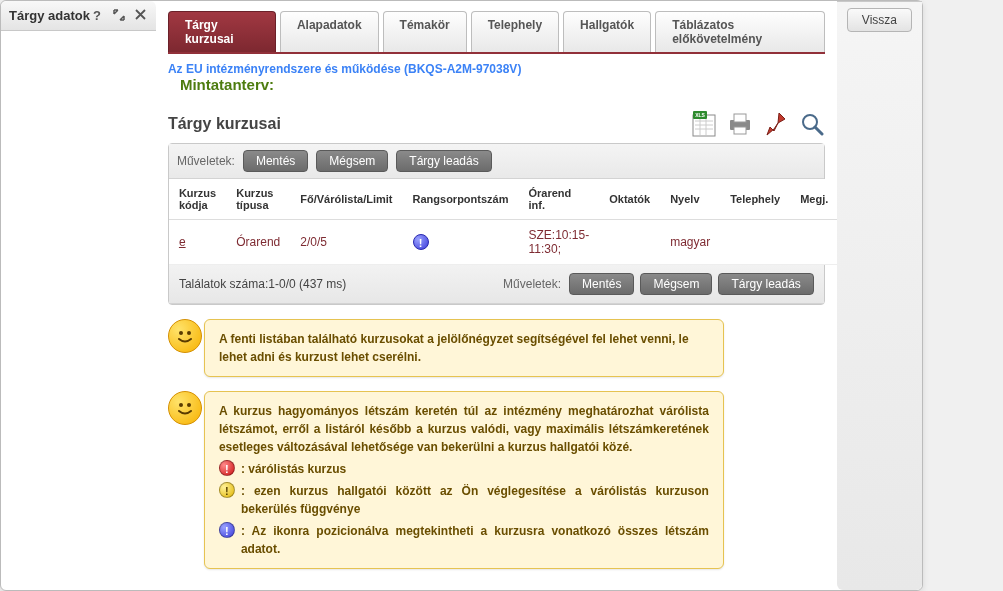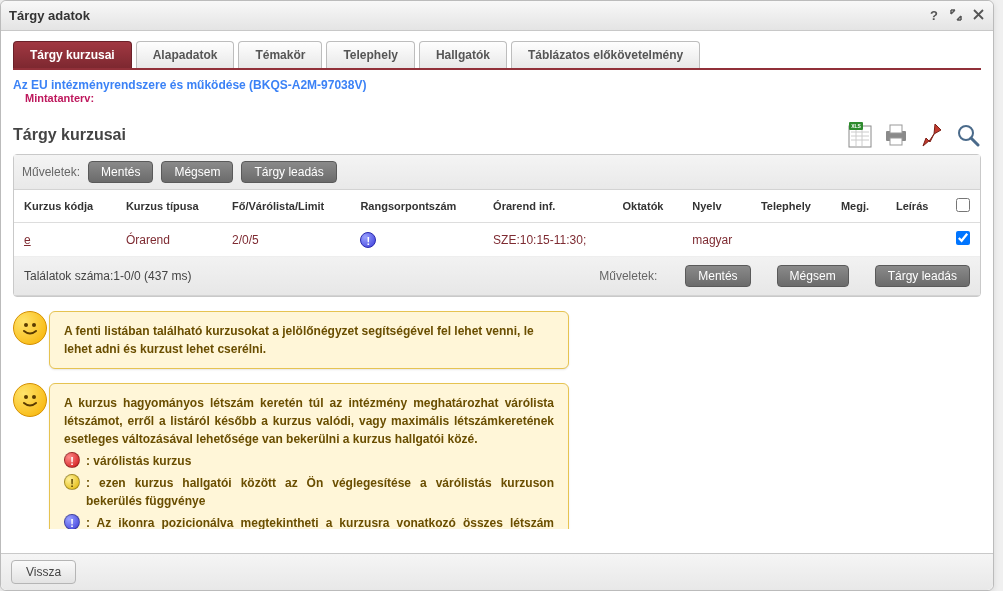--- a/index.html
+++ b/index.html
@@ -6,27 +6,27 @@
   body {
     font-family: Arial, Helvetica, sans-serif;
     font-size: 12px;
     background: #f0f0f0;
     color: #333;
     width: 1003px;
     height: 591px;
     overflow: hidden;
   }
   .window {
-    width: 994px;
+    width: 923px;
     height: 591px;
     background: #fff;
     border: 1px solid #bbb;
     border-radius: 6px;
     display: flex;
-    flex-direction: column;
+    flex-direction: row;
     box-shadow: 0 2px 6px rgba(0,0,0,0.1);
   }
   .titlebar {
     background: linear-gradient(#f8f8f8,#e4e4e4);
     border-bottom: 1px solid #c8c8c8;
     height: 30px;
     display: flex;
     align-items: center;
     padding: 0 8px;
     border-radius: 6px 6px 0 0;
@@ -66,23 +66,23 @@
     background: linear-gradient(#a13842,#7d2830);
     color: #fff;
     border-color: #6b2029;
   }
   .subject-link {
     color: #3b82f6;
     font-weight: bold;
     font-size: 12px;
   }
   .subject-sub {
-    color: #be185d;
+    color: #4d7c0f;
     font-weight: bold;
-    font-size: 11px;
+    font-size: 15px;
     padding-left: 12px;
   }
   .section-head {
     display: flex;
     align-items: center;
     margin-top: 18px;
     margin-bottom: 6px;
   }
   .section-head h2 {
     font-size: 16px;
@@ -154,21 +154,20 @@
   }
   .row-check, .hdr-check { width:14px; height:14px; }
   .results-row {
     padding:8px 10px;
     background:linear-gradient(#f2f2f2,#e7e7e7);
     color:#444;
     font-size:12px;
     border-bottom:1px solid #d3d3d3;
     display:flex;
     align-items:center;
-    gap:20px;
   }
   .results-row .spacer{flex:1;}
   .hint {
     display:flex;
     gap:2px;
     margin-top:14px;
     align-items:flex-start;
   }
   .smiley {
     width:34px;height:34px;
@@ -213,21 +212,20 @@
     border:1px solid rgba(0,0,0,0.3);
   }
   .badge-red{ background:radial-gradient(circle at 30% 30%, #ff8b8b, #cc1010);}
   .badge-yellow{ background:radial-gradient(circle at 30% 30%, #fff19a, #e0b400); color:#5a4400;}
   .badge-blue{ background:radial-gradient(circle at 30% 30%, #9aa2ff, #3b3bd9);}
   .footer {
     border-top:1px solid #c9c9c9;
     background:linear-gradient(#f5f5f5,#e8e8e8);
     padding:6px 10px;
     border-radius:0 0 6px 6px;
-    margin-top:24px;
   }
   .footer .btn-back {
     background:linear-gradient(#fafafa,#e3e3e3);
     border:1px solid #b5b5b5;
     color:#444;
     border-radius:4px;
     padding:4px 14px;
     font-size:12px;
     cursor:pointer;
   }

